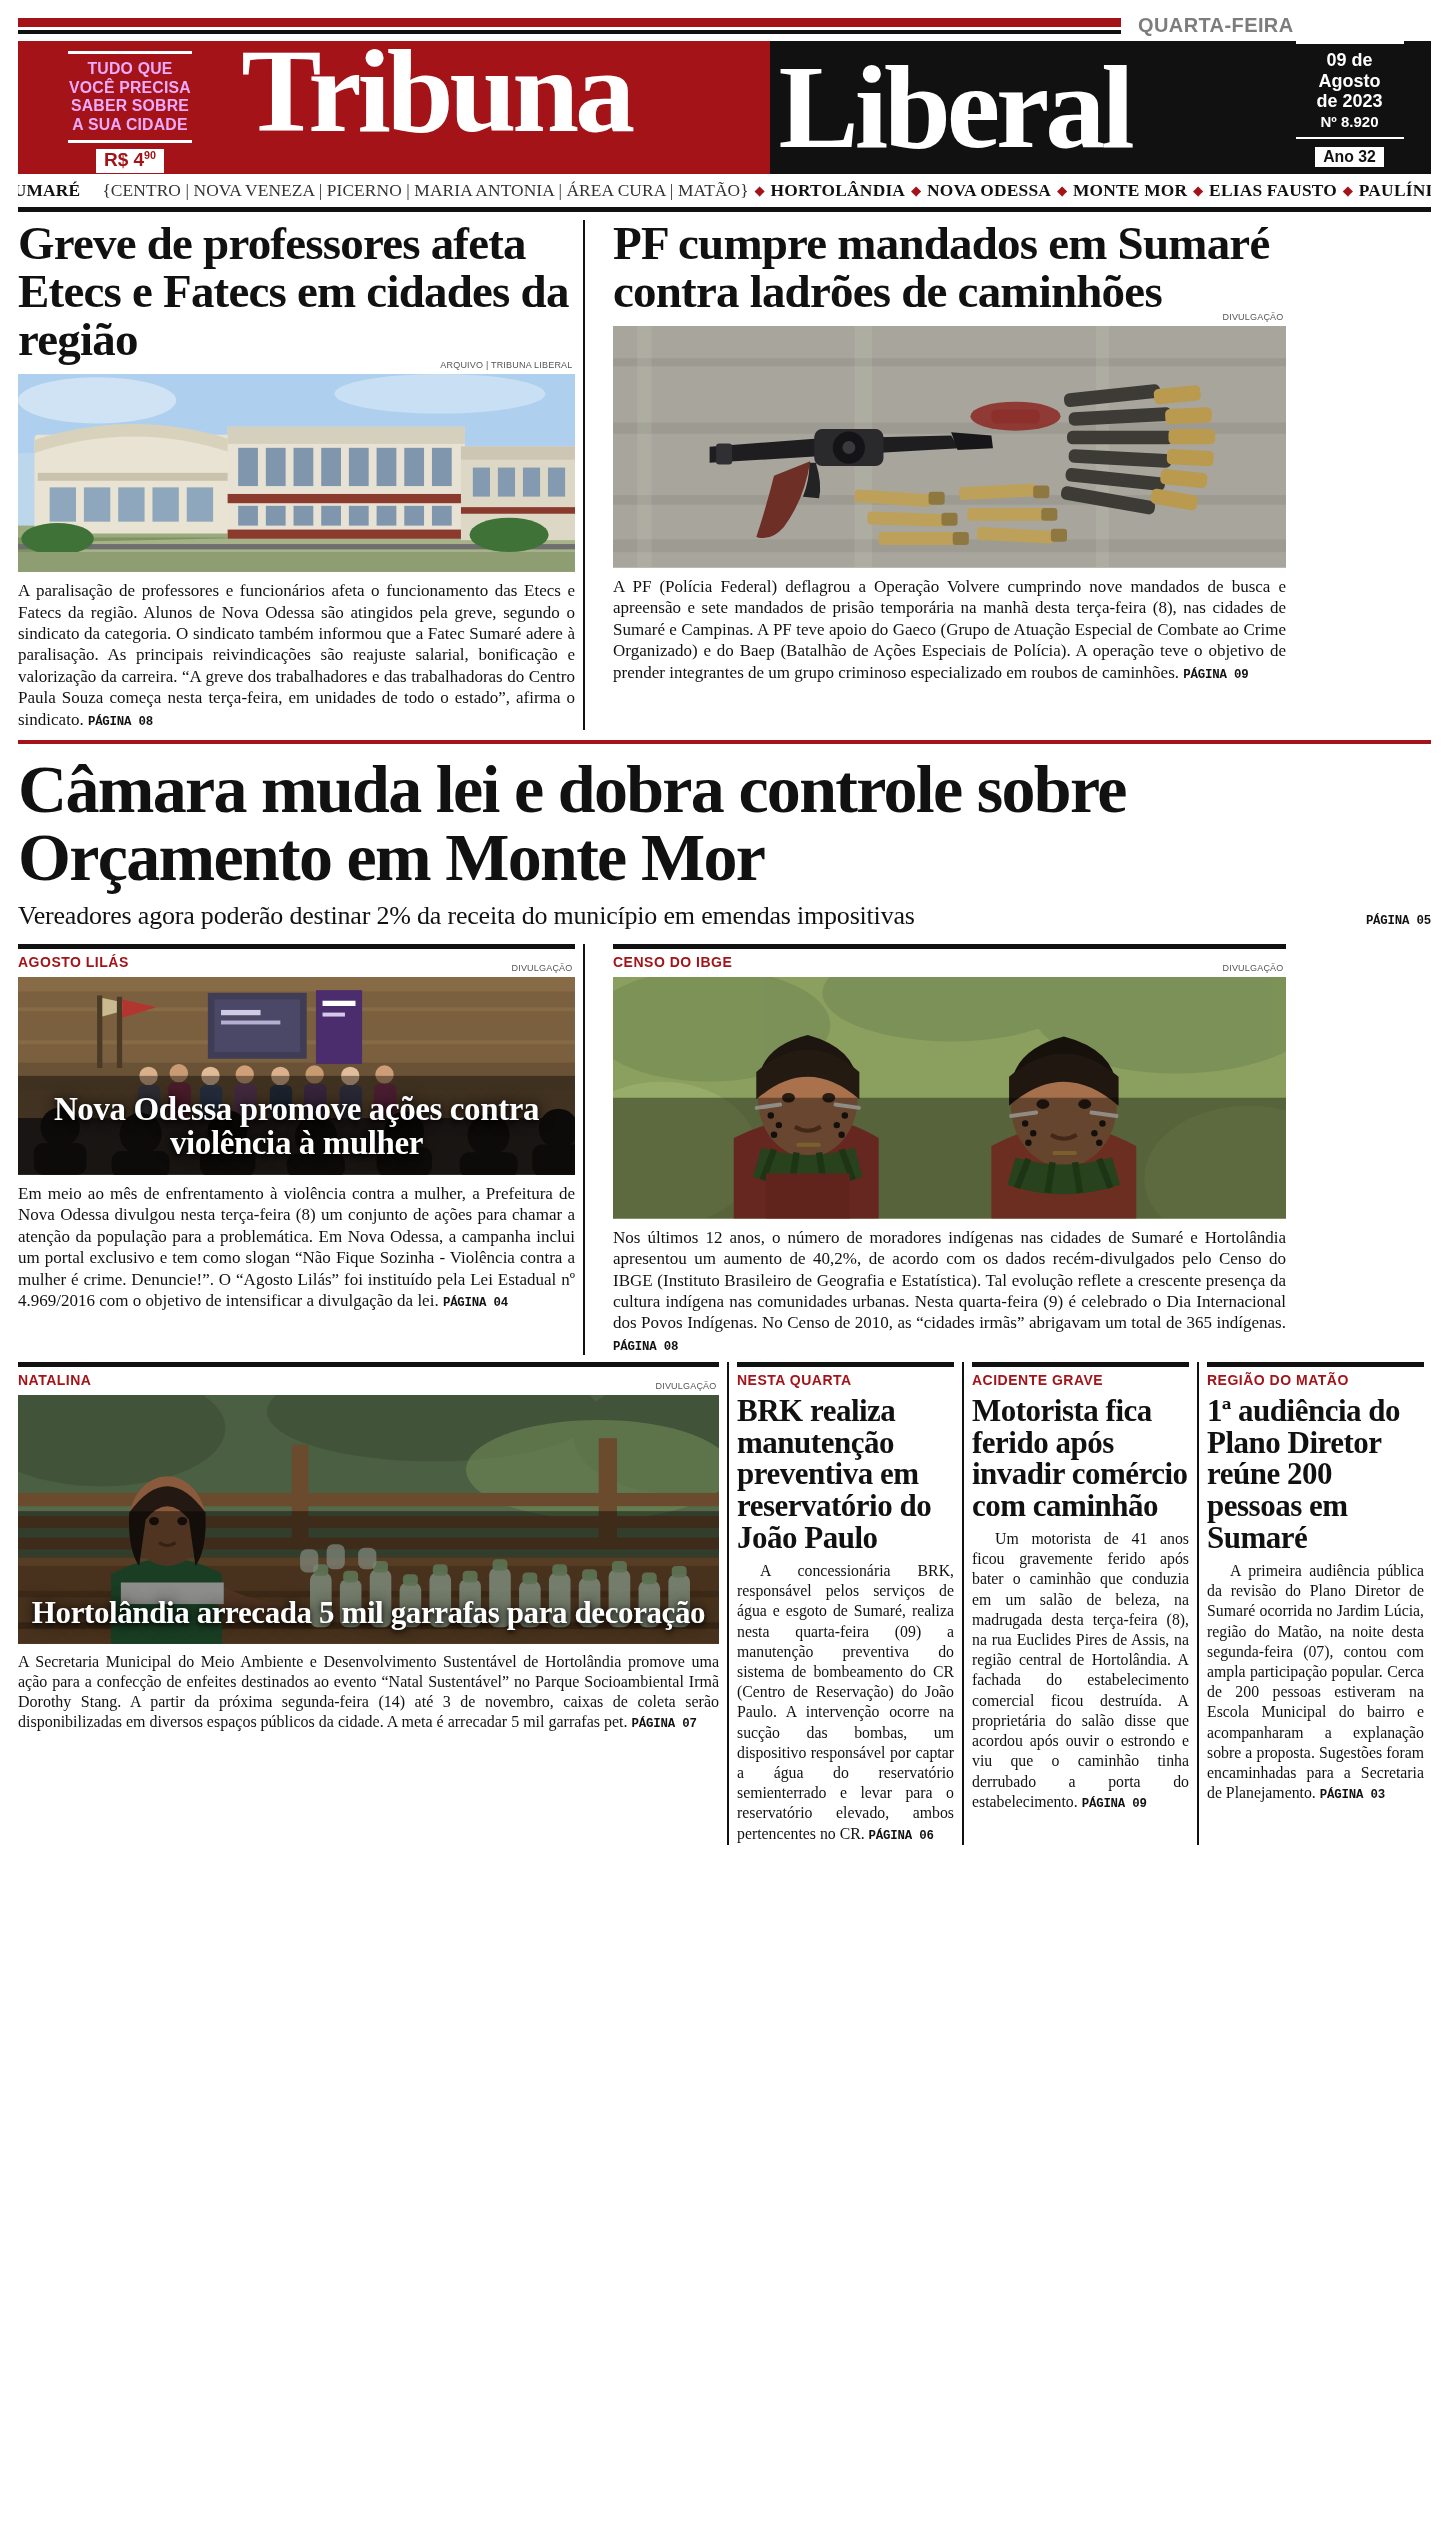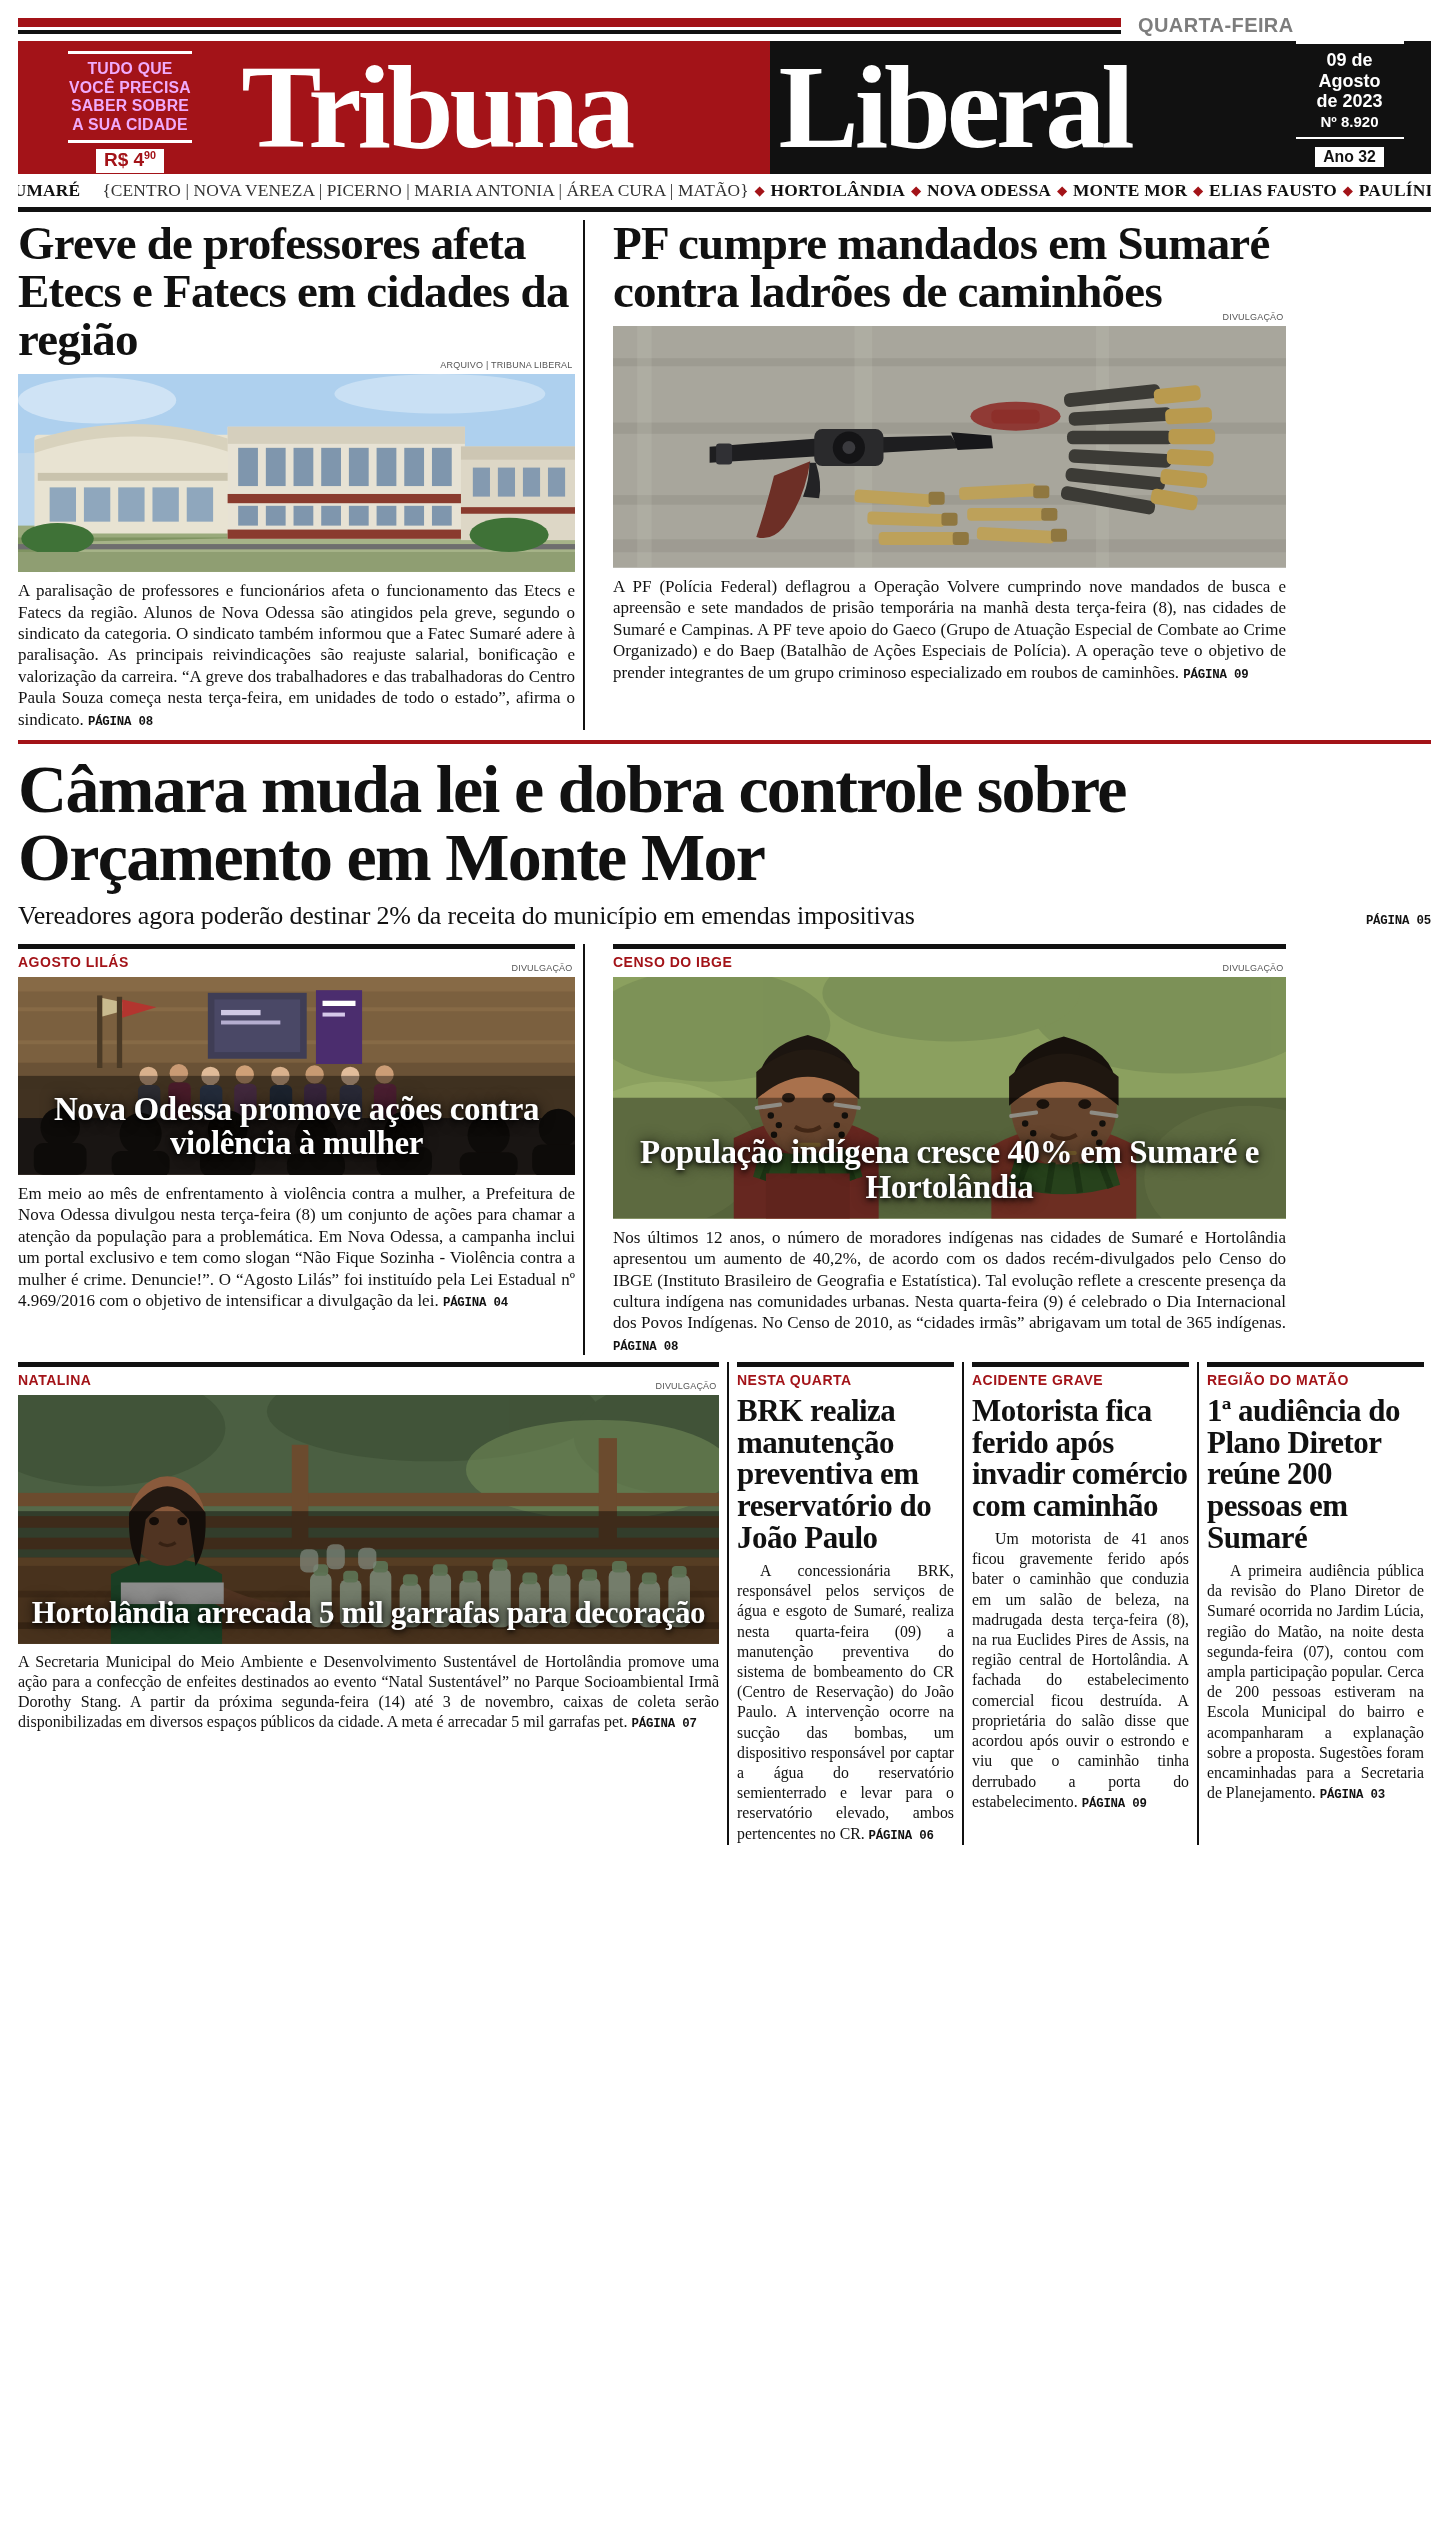--- a/index.html
+++ b/index.html
@@ -37,21 +37,21 @@
     color:#f0abfc;font-family:"Liberation Sans", sans-serif;font-weight:bold;
     font-size:15.8px;line-height:1.18;text-align:center;margin-top:6.6px;letter-spacing:0.2px;
   }
   .mh-price{
     background:#fff;color:#a31318;font-family:"Liberation Sans", sans-serif;
     font-weight:bold;font-size:19px;padding:0.8px 7.5px;margin-top:5.8px;
     display:inline-block;
   }
   .mh-price sup{font-size:10.8px;vertical-align:super;}
   .mh-tribuna{
-    background:#a31318;flex:1;display:flex;align-items:center;justify-content:flex-start;
+    background:#a31318;flex:1;display:flex;align-items:flex-start;justify-content:flex-start;
     padding-left:3.3px;overflow:hidden;
   }
   .mh-liberal{
     background:#111;width:498px;display:flex;align-items:center;justify-content:flex-start;
     padding-left:11.6px;overflow:hidden;
   }
   .logoword{
     color:#fff;font-family:"Liberation Serif", serif;font-weight:bold;
     font-size:118px;line-height:.86;letter-spacing:-4.1px;
     transform:scaleX(1.02);white-space:nowrap;
@@ -511,21 +511,20 @@
             </g>
             <path d="M500 224 Q560 242 620 224 L630 258 Q560 282 490 258 Z" fill="#3f6b2e"></path>
             <path d="M516 226 L502 262 M546 230 L540 268 M574 230 L580 268 M604 226 L618 262" stroke="#2f5522" stroke-width="8" fill="none"></path>
           </g>
           <g fill="#c9a14b" opacity=".9">
             <rect x="228" y="206" width="30" height="5" rx="2"></rect>
             <rect x="546" y="216" width="30" height="5" rx="2"></rect>
           </g>
           <rect y="150" width="836" height="150" fill="#000" opacity=".38"></rect>
         </svg>
-        <div class="ovl">População indígena cresce 40% em Sumaré e Hortolândia</div>
       </div>
       <p class="body"><span>Nos últimos 12 anos, o número de moradores indígenas nas cidades de Sumaré e Hortolândia apresentou um aumento de 40,2%, de acordo com os dados recém-divulgados pelo Censo do IBGE (Instituto Brasileiro de Geografia e Estatística). Tal evolução reflete a crescente presença da cultura indígena nas comunidades urbanas. Nesta quarta-feira (9) é celebrado o Dia Internacional dos Povos Indígenas. No Censo de 2010, as “cidades irmãs” abrigavam um total de 365 indígenas.</span> <span class="pg">PÁGINA 08</span></p>
     </div>
   </div>
 
   <div class="bottom">
 
     <div class="b-wide">
       <div class="rule-thick"></div>
       <div class="kicker">NATALINA</div>

